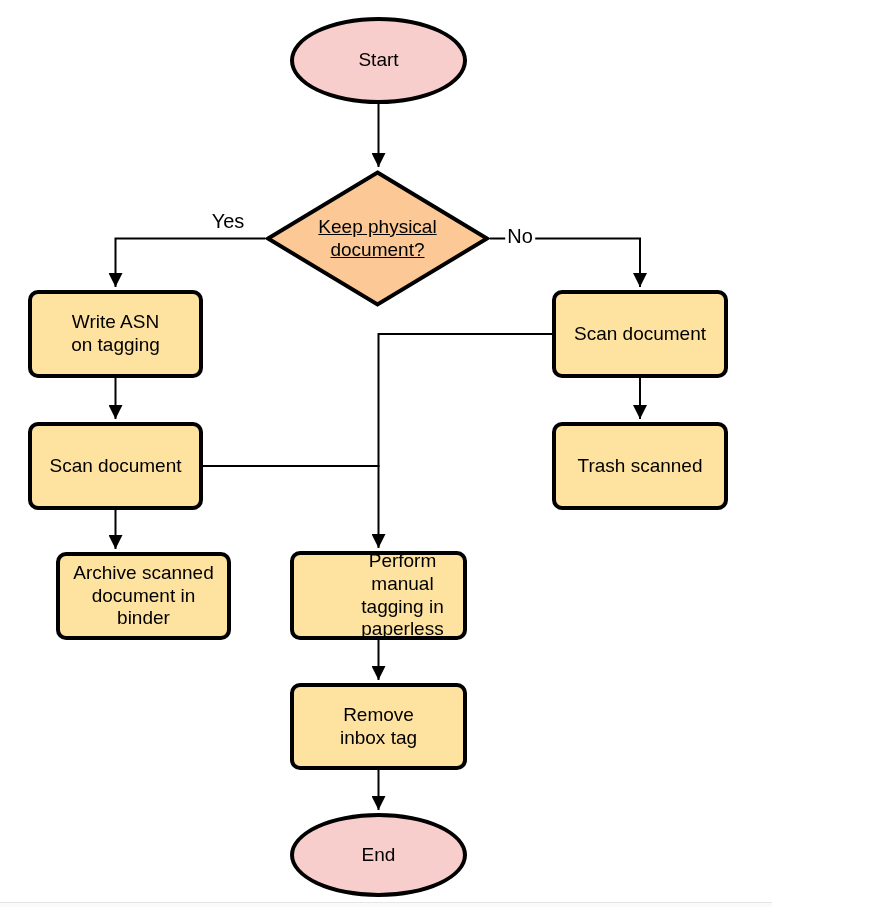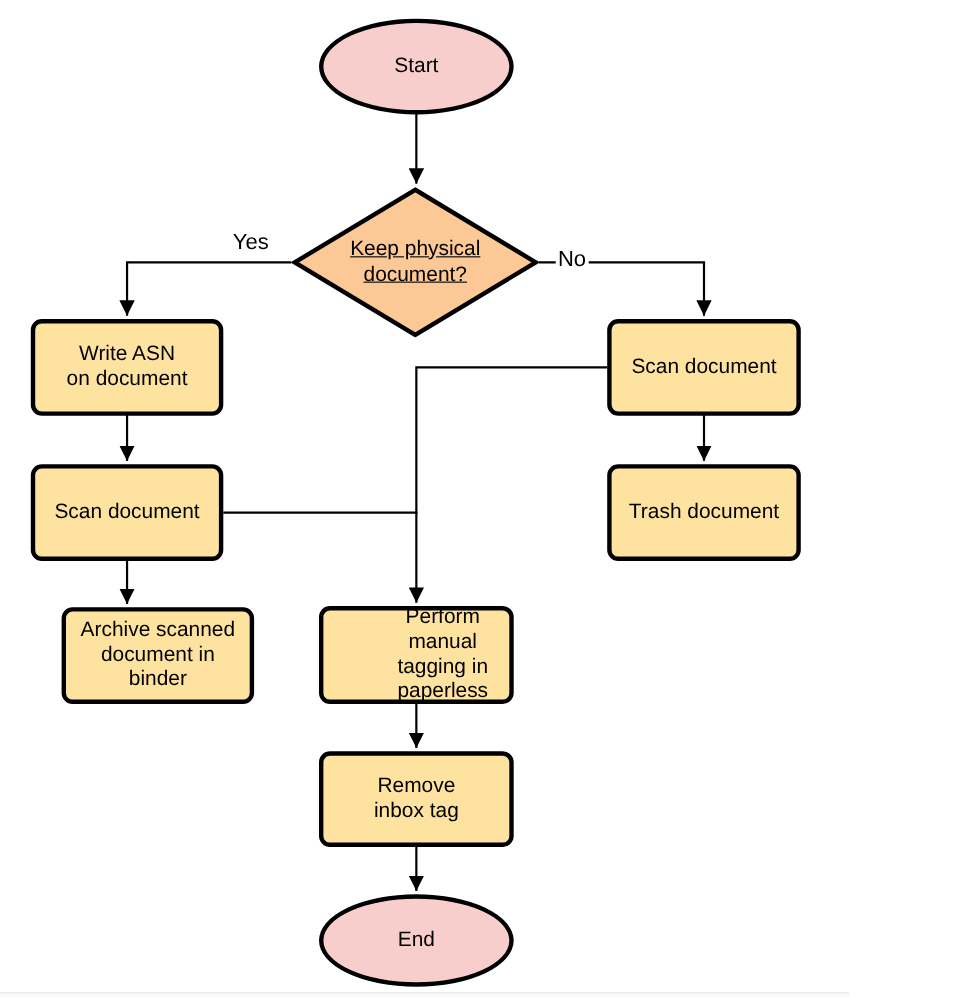--- a/index.html
+++ b/index.html
@@ -123,39 +123,39 @@
     </svg>
     <div class="node-label">Keep physical
 document?</div>
   </div>
 
   <span class="edge-label" style="left:228px; top:221px;">Yes</span>
   <span class="edge-label" style="left:520px; top:236px;">No</span>
 
   <div class="node process" style="left:28px; top:290px; width:175px; height:88px;">
     <div class="node-label">Write ASN
-on document</div>
+on tagging</div>
   </div>
 
   <div class="node process" style="left:28px; top:422px; width:175px; height:88px;">
     <div class="node-label">Scan document</div>
   </div>
 
   <div class="node process" style="left:28px; top:552px; width:175px; height:88px;margin-left:28px;">
     <div class="node-label">Archive scanned
 document in
 binder</div>
   </div>
 
   <div class="node process" style="left:552px; top:290px; width:176px; height:88px;">
     <div class="node-label">Scan document</div>
   </div>
 
   <div class="node process" style="left:552px; top:422px; width:176px; height:88px;">
-    <div class="node-label">Trash document</div>
+    <div class="node-label">Trash scanned</div>
   </div>
 
   <div class="node process" style="left:290px; top:551px; width:177px; height:89px;padding-left:48px;">
     <div class="node-label">Perform manual
 tagging in
 paperless</div>
   </div>
 
 
   <div class="node process" style="left:290px; top:683px; width:177px; height:87px;">

